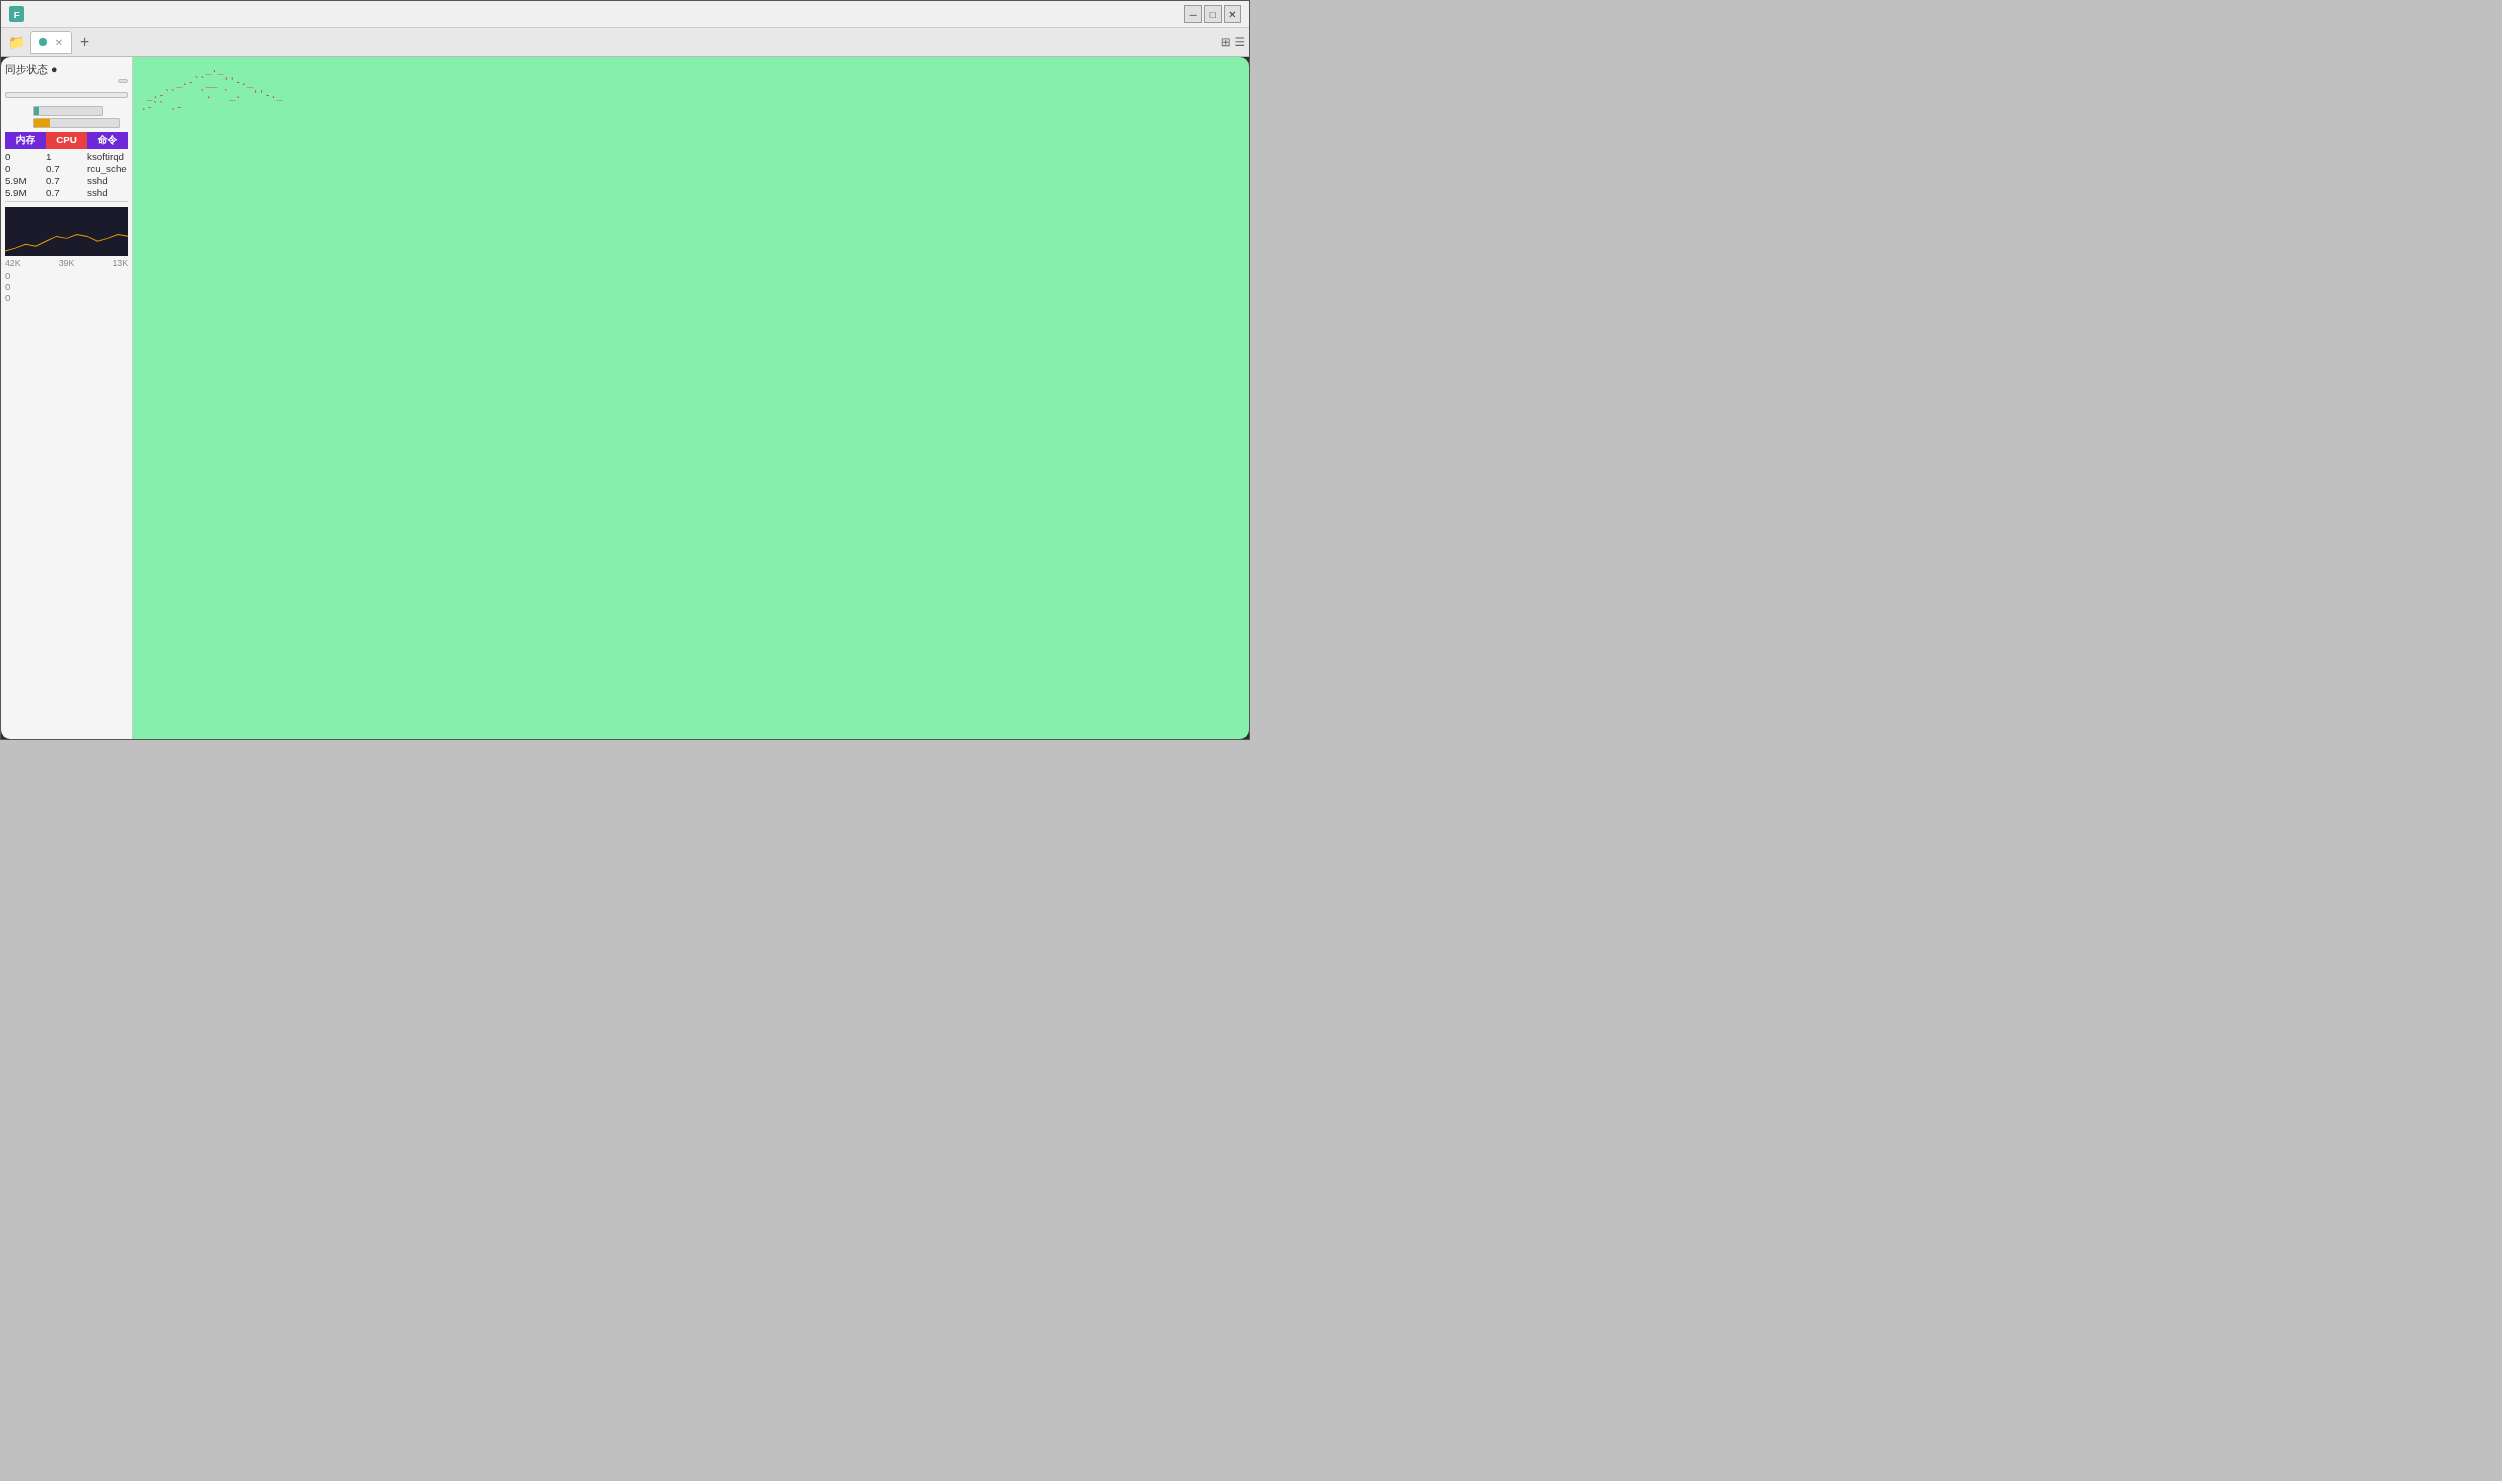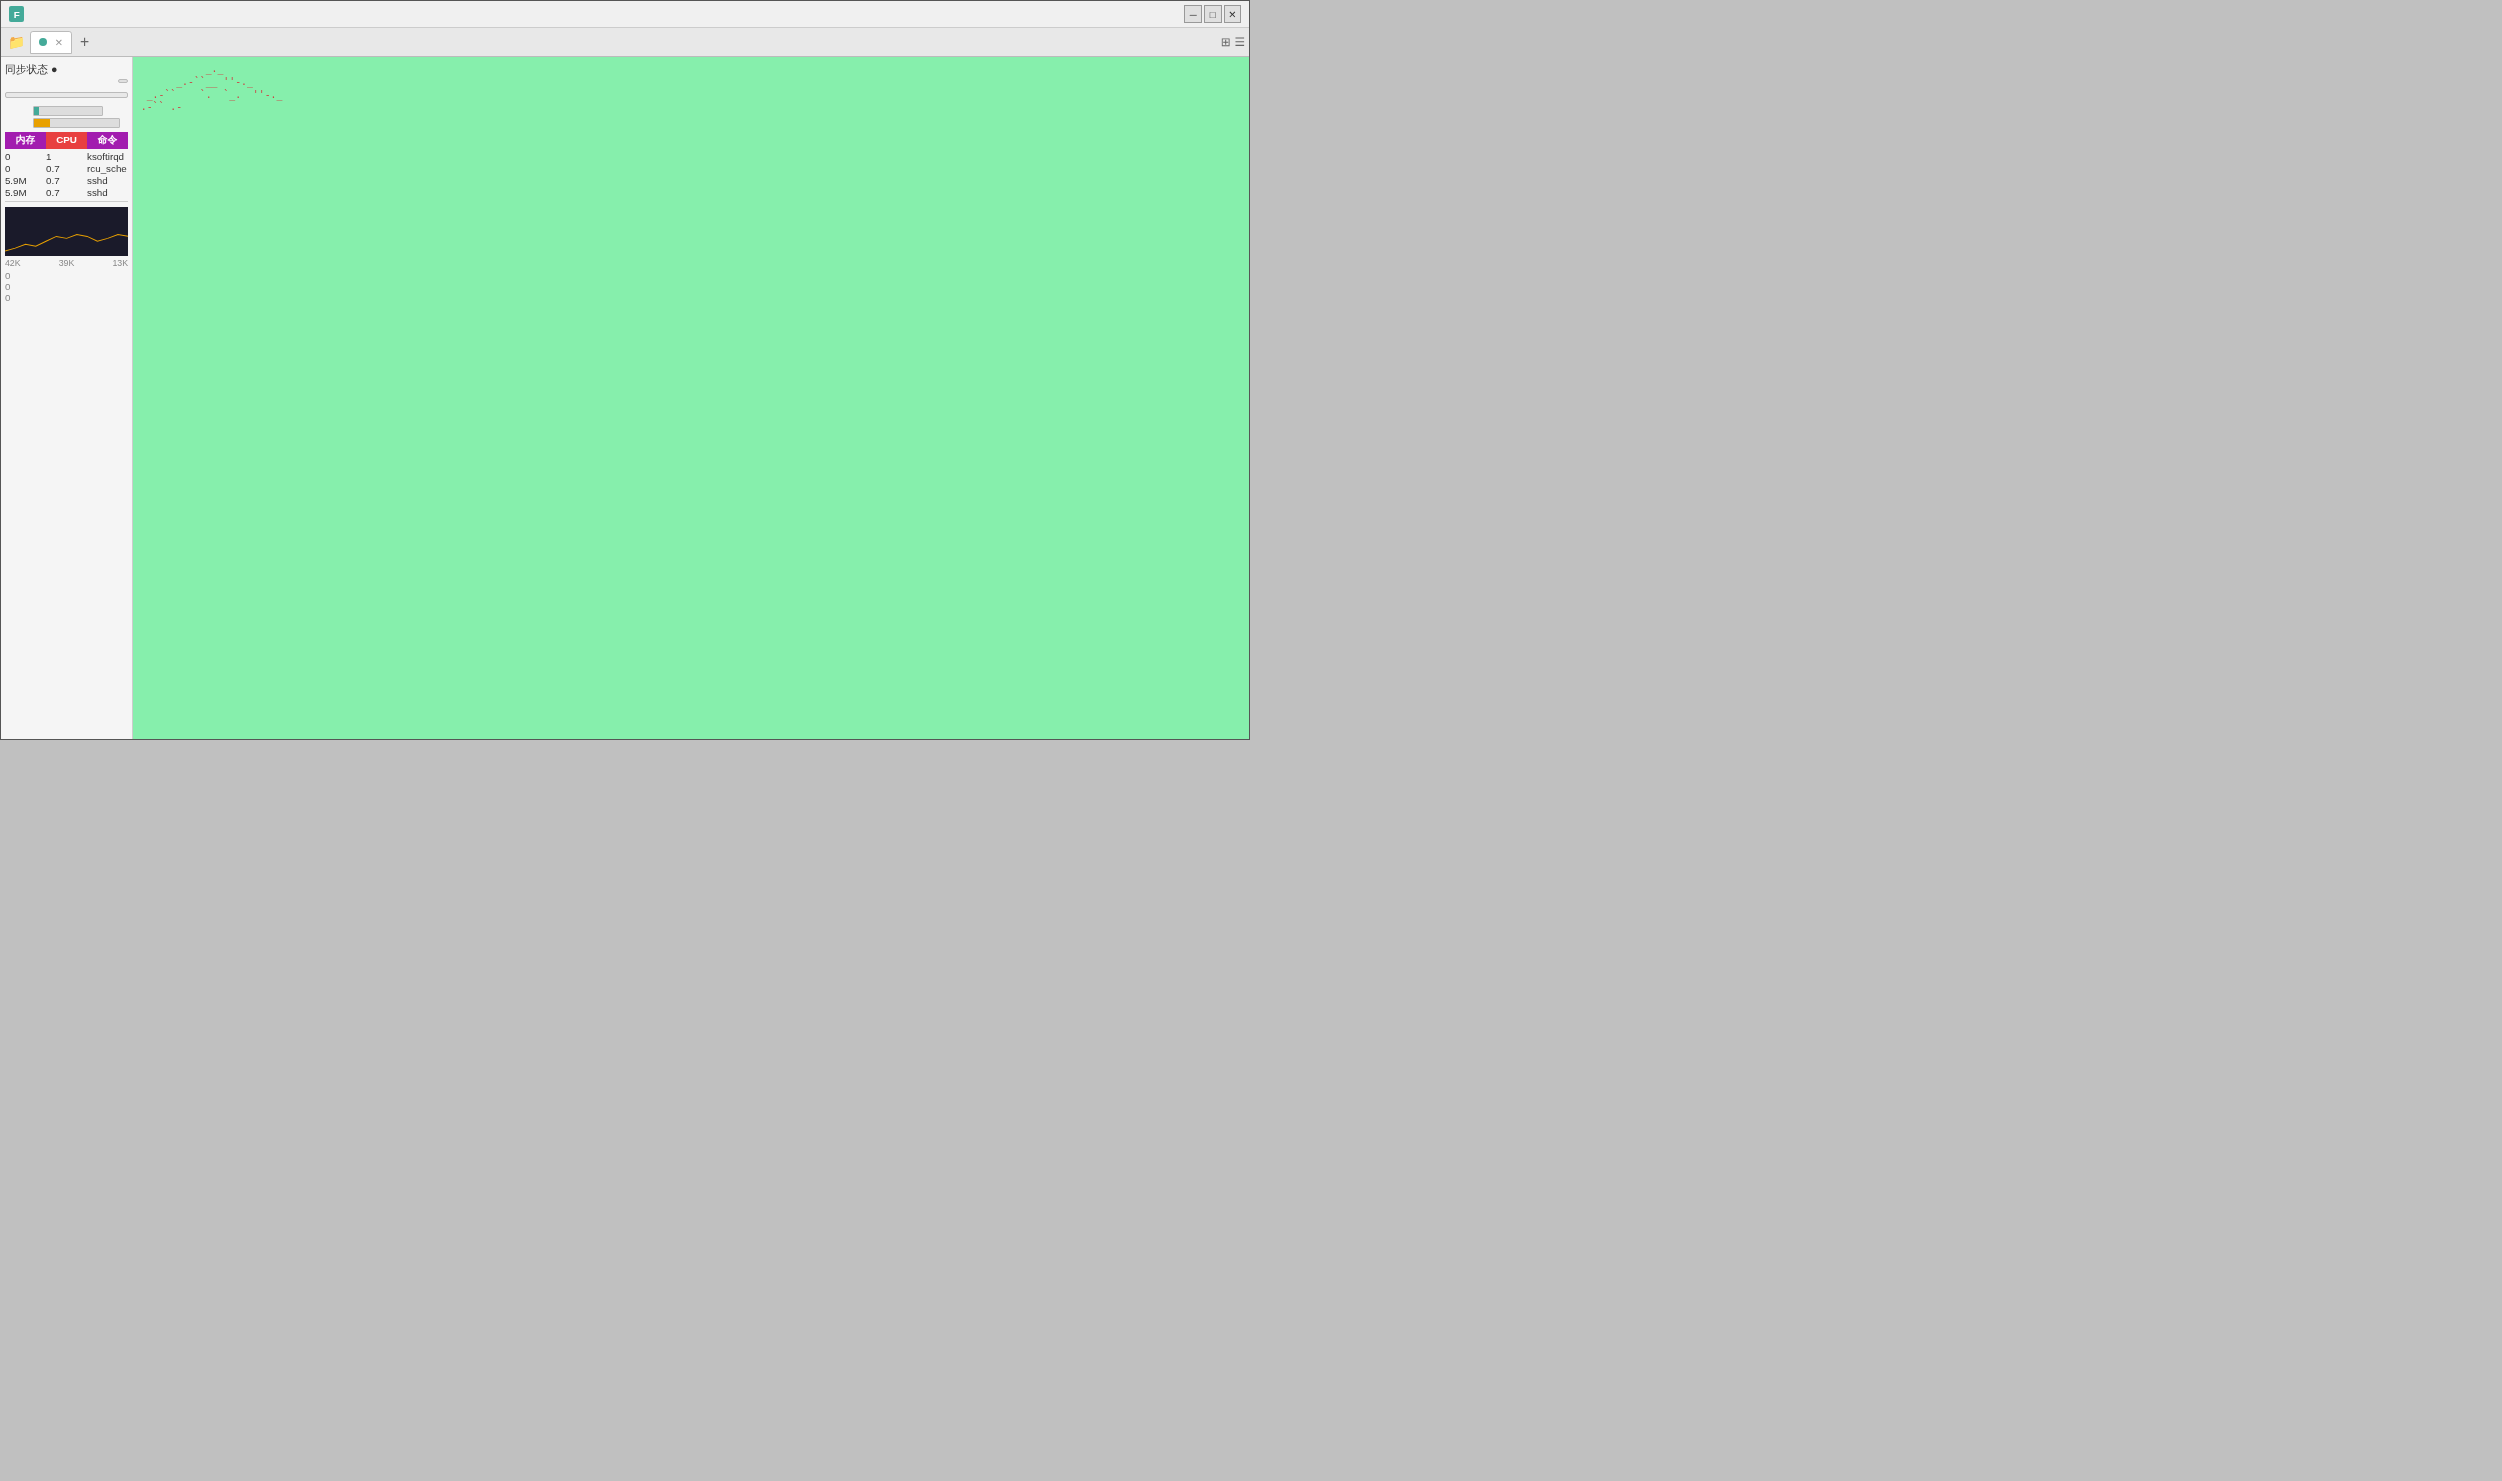--- a/index.html
+++ b/index.html
@@ -125,20 +125,21 @@
       margin-left: auto;
       display: flex;
       gap: 3.9px;
       color: #666;
     }
 
     .content-area {
       display: flex;
       flex: 1;
       overflow: hidden;
+      border-radius: 9px;
     }
 
     .sidebar {
       width: 132px;
       background: #f5f5f5;
       border-right: 1px solid #ccc;
       padding: 5.9px 3.9px;
       flex-shrink: 0;
       font-size: 10.8px;
     }
@@ -212,21 +213,21 @@
       background: #ddd;
     }
 
     .mem-fill-orange {
       height: 100%;
       background: #e8a000;
     }
 
     .sidebar-section-header {
       display: flex;
-      background: #a21caf;
+      background: #6d28d9;
       color: white;
       font-size: 9.8px;
       font-weight: bold;
       margin-bottom: 2px;
     }
 
     .sidebar-section-header span {
       flex: 1;
       text-align: center;
       padding: 2px;

